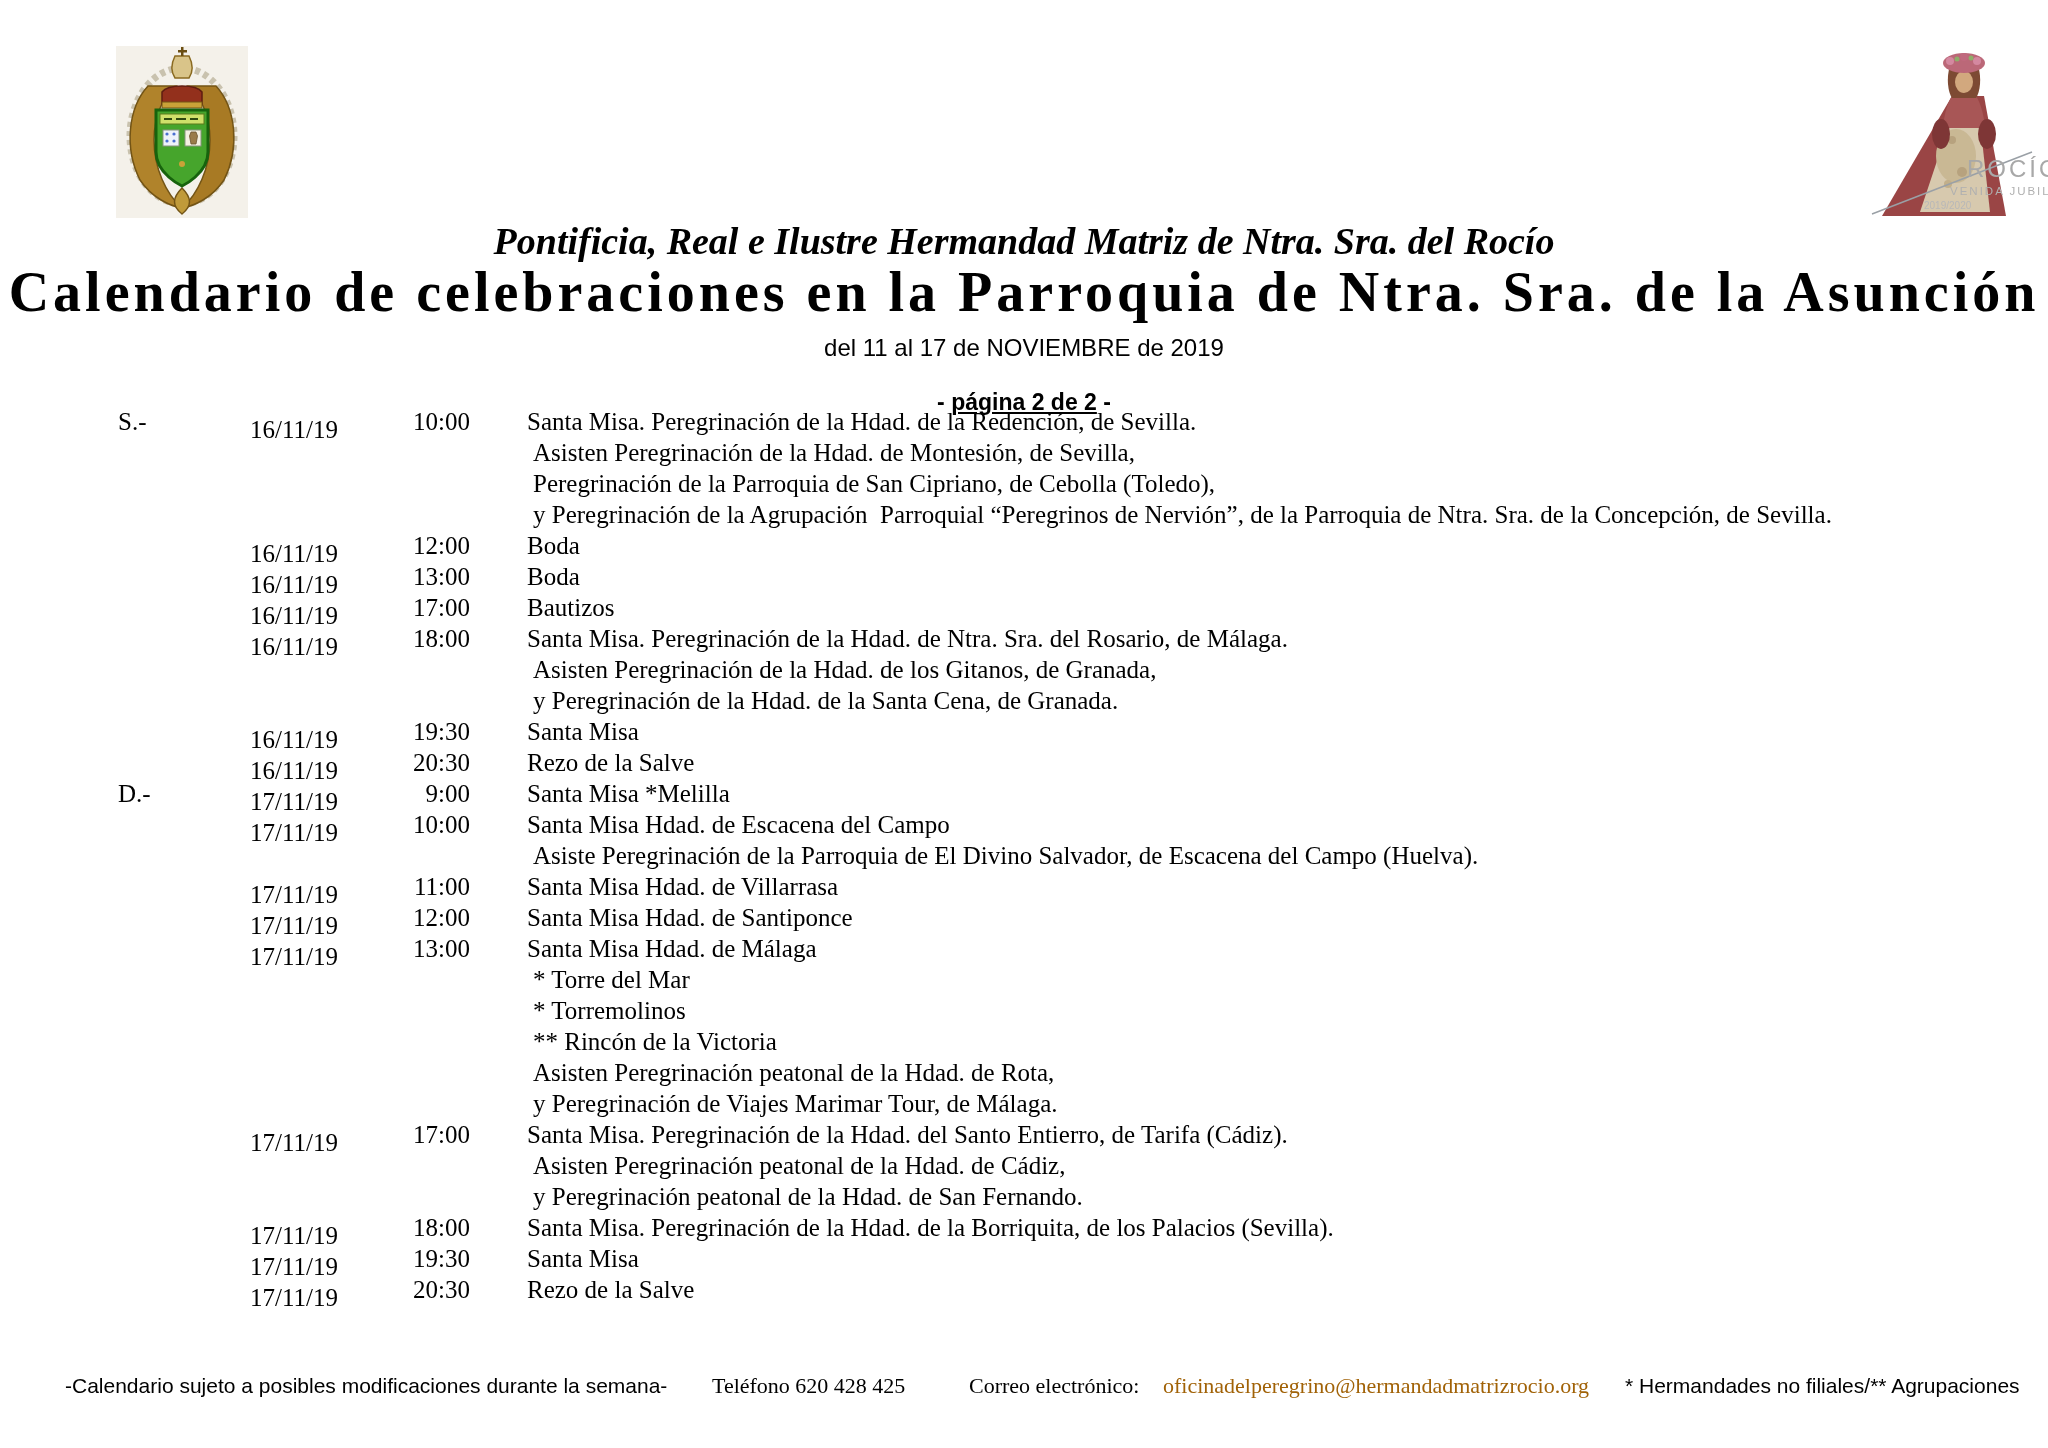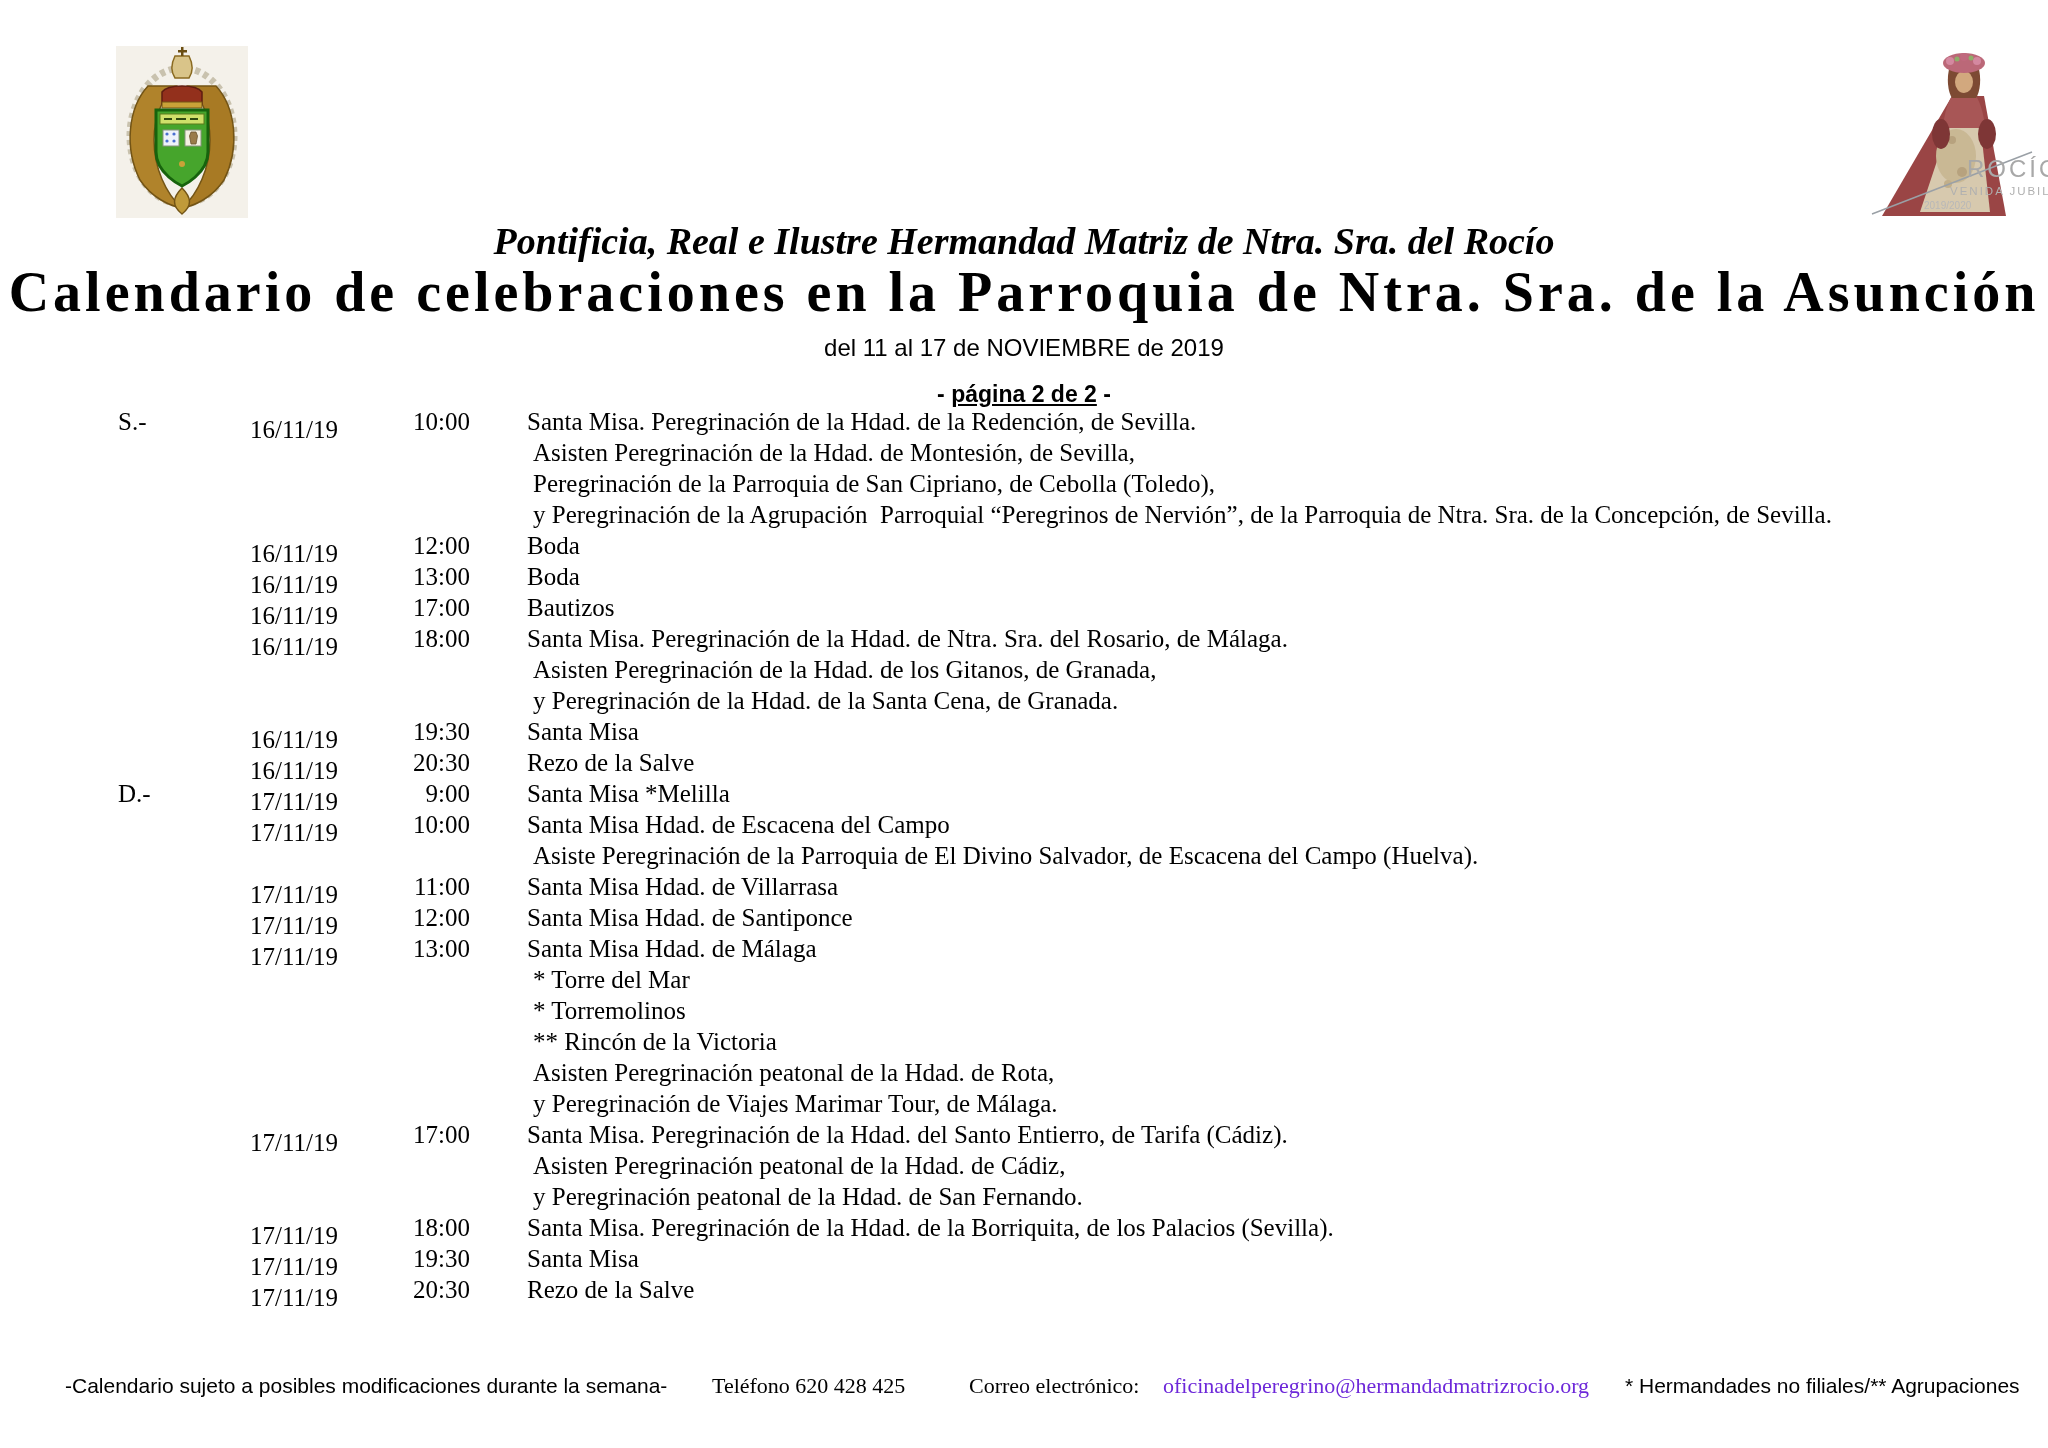--- a/index.html
+++ b/index.html
@@ -22,21 +22,21 @@
   .main-title {
     font-family:"Liberation Serif", serif; font-weight:bold;
     font-size:56px; line-height:56px; letter-spacing:4px; white-space:nowrap;
   }
   .date-range {
     font-family:"Liberation Sans", sans-serif; font-size:24px; line-height:48px;
     margin-top:4px; white-space:nowrap;
   }
   .page-indicator {
     font-family:"Liberation Sans", sans-serif; font-weight:bold; font-size:23px;
-    line-height:32px; margin-top:6px; white-space:nowrap;
+    line-height:32px; margin-top:14px; white-space:nowrap;
   }
   .page-indicator .u { text-decoration:underline; }
 
   
   .schedule { position:absolute; top:406px; left:0; width:2048px; font-size:25px; }
   .row { display:flex; height:31px; line-height:31px; padding-left:118px; white-space:pre; }
   .row .day  { width:132px; }
   .row .date { width:122px;margin-top:8px; }
   .row .time { width:98px; text-align:right; }
   .row .desc { padding-left:57px; }
@@ -146,17 +146,17 @@
       <div class="row cont"><span class="day"></span><span class="date"></span><span class="time"></span><span class="desc">y Peregrinación peatonal de la Hdad. de San Fernando.</span></div>
       <div class="row"><span class="day"></span><span class="date">17/11/19</span><span class="time">18:00</span><span class="desc">Santa Misa. Peregrinación de la Hdad. de la Borriquita, de los Palacios (Sevilla).</span></div>
       <div class="row"><span class="day"></span><span class="date">17/11/19</span><span class="time">19:30</span><span class="desc">Santa Misa</span></div>
       <div class="row"><span class="day"></span><span class="date">17/11/19</span><span class="time">20:30</span><span class="desc">Rezo de la Salve</span></div>
     </div>
 
   <div class="footer">
     <span class="f-note">-Calendario sujeto a posibles modificaciones durante la semana-</span>
     <span class="f-phone">Teléfono 620 428 425</span>
     <span class="f-email-label">Correo electrónico:</span>
-    <a class="f-email" style="color: #6d28d9;">oficinadelperegrino@hermandadmatrizrocio.org</a>
+    <a class="f-email" style="color: #a16207;">oficinadelperegrino@hermandadmatrizrocio.org</a>
     <span class="f-legend">* Hermandades no filiales/** Agrupaciones</span>
   </div>
 
 </div>
 
 </body></html>

